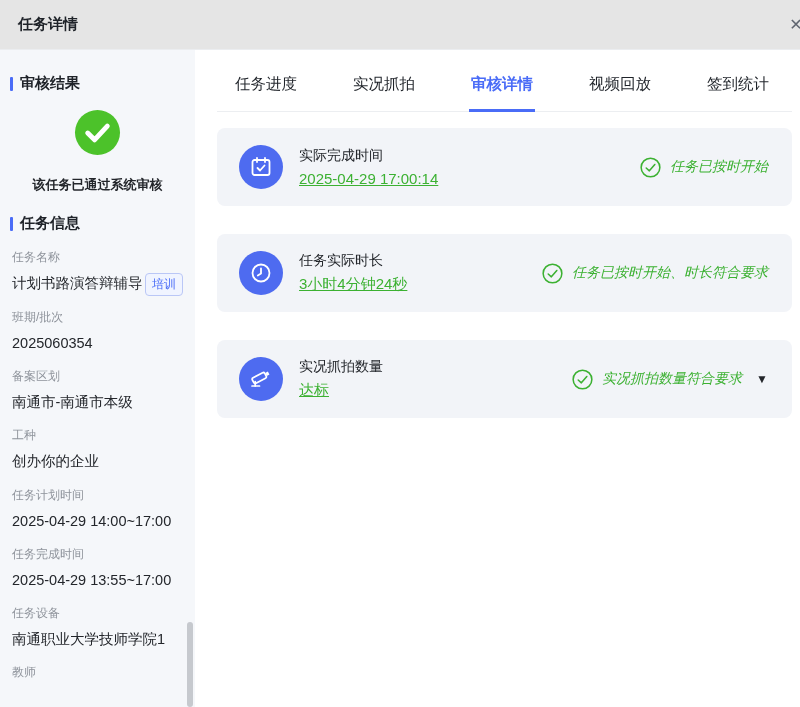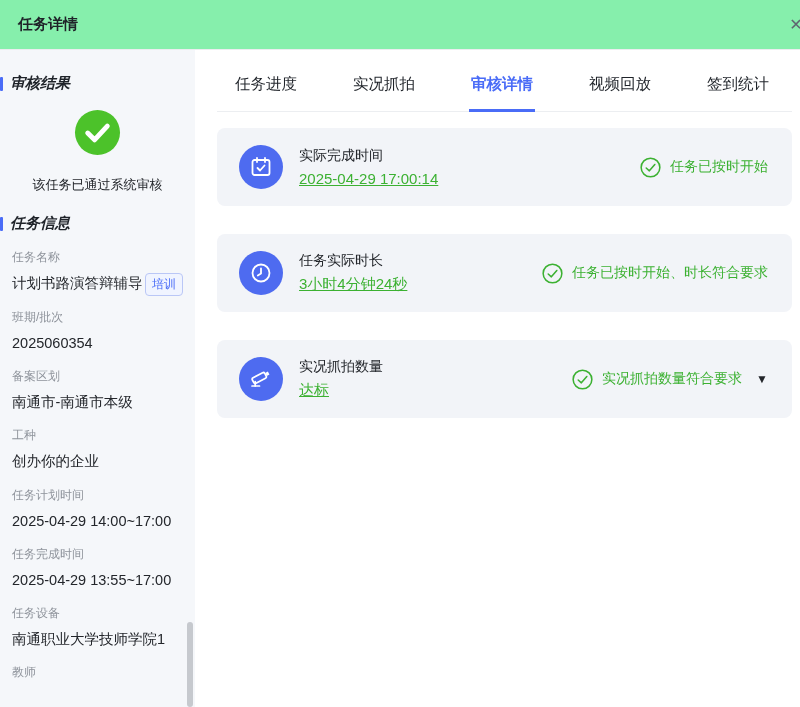--- a/index.html
+++ b/index.html
@@ -1,33 +1,33 @@
 <!DOCTYPE html>
 <html><head>
 <meta charset="utf-8">
 <style>
   * { margin:0; padding:0; box-sizing:border-box; }
   html,body { width:800px; height:707px; overflow:hidden; background:#fff;
     font-family:"Liberation Sans","DejaVu Sans",sans-serif; color:#23262b; }
 
   
   .hdr { position:relative; height:50px; display:flex; align-items:center;
-    padding-left:18px; border-bottom:1px solid #ebedf0; overflow:hidden; background:#86efac; }
+    padding-left:18px; border-bottom:1px solid #ebedf0; overflow:hidden; background:#e5e5e5; }
   .hdr-title { font-size:15px; font-weight:700; color:#1f2329; }
   .hdr-close { position:absolute; right:-7px; top:14px; font-size:16px; color:#5f6570;
     width:22px; height:22px; line-height:22px; text-align:center; cursor:pointer; }
 
   .wrap { display:flex; height:657px; }
 
   
   .side { position:relative; width:195px; background:#f5f7fa; padding:24px 0 0 0; overflow:hidden; flex-shrink:0; }
-  .sec-title { display:flex; align-items:center; padding-left:0; margin-bottom:16px;font-style:italic; }
+  .sec-title { display:flex; align-items:center; padding-left:10px; margin-bottom:16px; }
   .sec-bar { width:3px; height:14px; background:#4a6cf7; border-radius:1px; margin-right:7px; }
   .sec-title b { font-size:15px; font-weight:700; color:#1f2329; }
-  .audit-pass { text-align:center; margin:8px 0 20px; }
+  .audit-pass { text-align:center; margin:8px 0 20px;font-weight:bold; }
   .big-check { width:47px; height:47px; margin:0 auto 16px; }
   .audit-text { font-size:13px; color:#23262b; }
   .field { padding:0 12px; margin-bottom:13px; }
   .field-label { font-size:12px; color:#8e939b; margin-bottom:6px; }
   .field-value { font-size:14.5px; color:#23262b; line-height:1.6; }
   .name-row { display:flex; align-items:flex-start; }
   .name-row .field-value { flex:1; }
   .badge { flex-shrink:0; margin-top:1px; font-size:12px; color:#4a6cf7;
     background:#f0f4ff; border:1px solid #bac7f6; border-radius:4px; padding:2px 6px; }
   .side-scroll { position:absolute; right:2px; bottom:0; width:6px; height:85px;
@@ -39,21 +39,21 @@
   .tab { font-size:15.5px; color:#1f2329; padding:24px 2px 17px; margin-bottom:-1px; cursor:pointer; white-space:nowrap; }
   .tab.active { color:#4a6cf7; font-weight:700; border-bottom:3px solid #4a6cf7; padding-bottom:14px; }
 
   .cards { margin-top:16px; }
   .card { display:flex; align-items:center; background:#f2f4f8; border-radius:8px;
     height:78px; padding:0 24px 0 22px; margin-bottom:28px; }
   .ico-circle { width:44px; height:44px; border-radius:50%; background:#4e6bf0;
     display:flex; align-items:center; justify-content:center; margin-right:16px; flex-shrink:0; }
   .card-title { font-size:14px; color:#23262b; margin-bottom:5px; }
   .card-value { font-size:15px; color:#3cb132; font-weight:500;text-decoration:underline; }
-  .card-status { margin-left:auto; display:flex; align-items:center; }
+  .card-status { margin-left:auto; display:flex; align-items:center;font-style:italic; }
   .status-check { width:21px; height:21px; margin-right:9px; flex-shrink:0; }
   .status-text { font-size:14px; color:#3cb132; }
   .caret { font-size:12px; color:#23262b; margin-left:14px; cursor:pointer; }
 </style>
 </head>
 <body>
 
 <div class="hdr">
   <span class="hdr-title">任务详情</span>
   <span class="hdr-close">✕</span>

